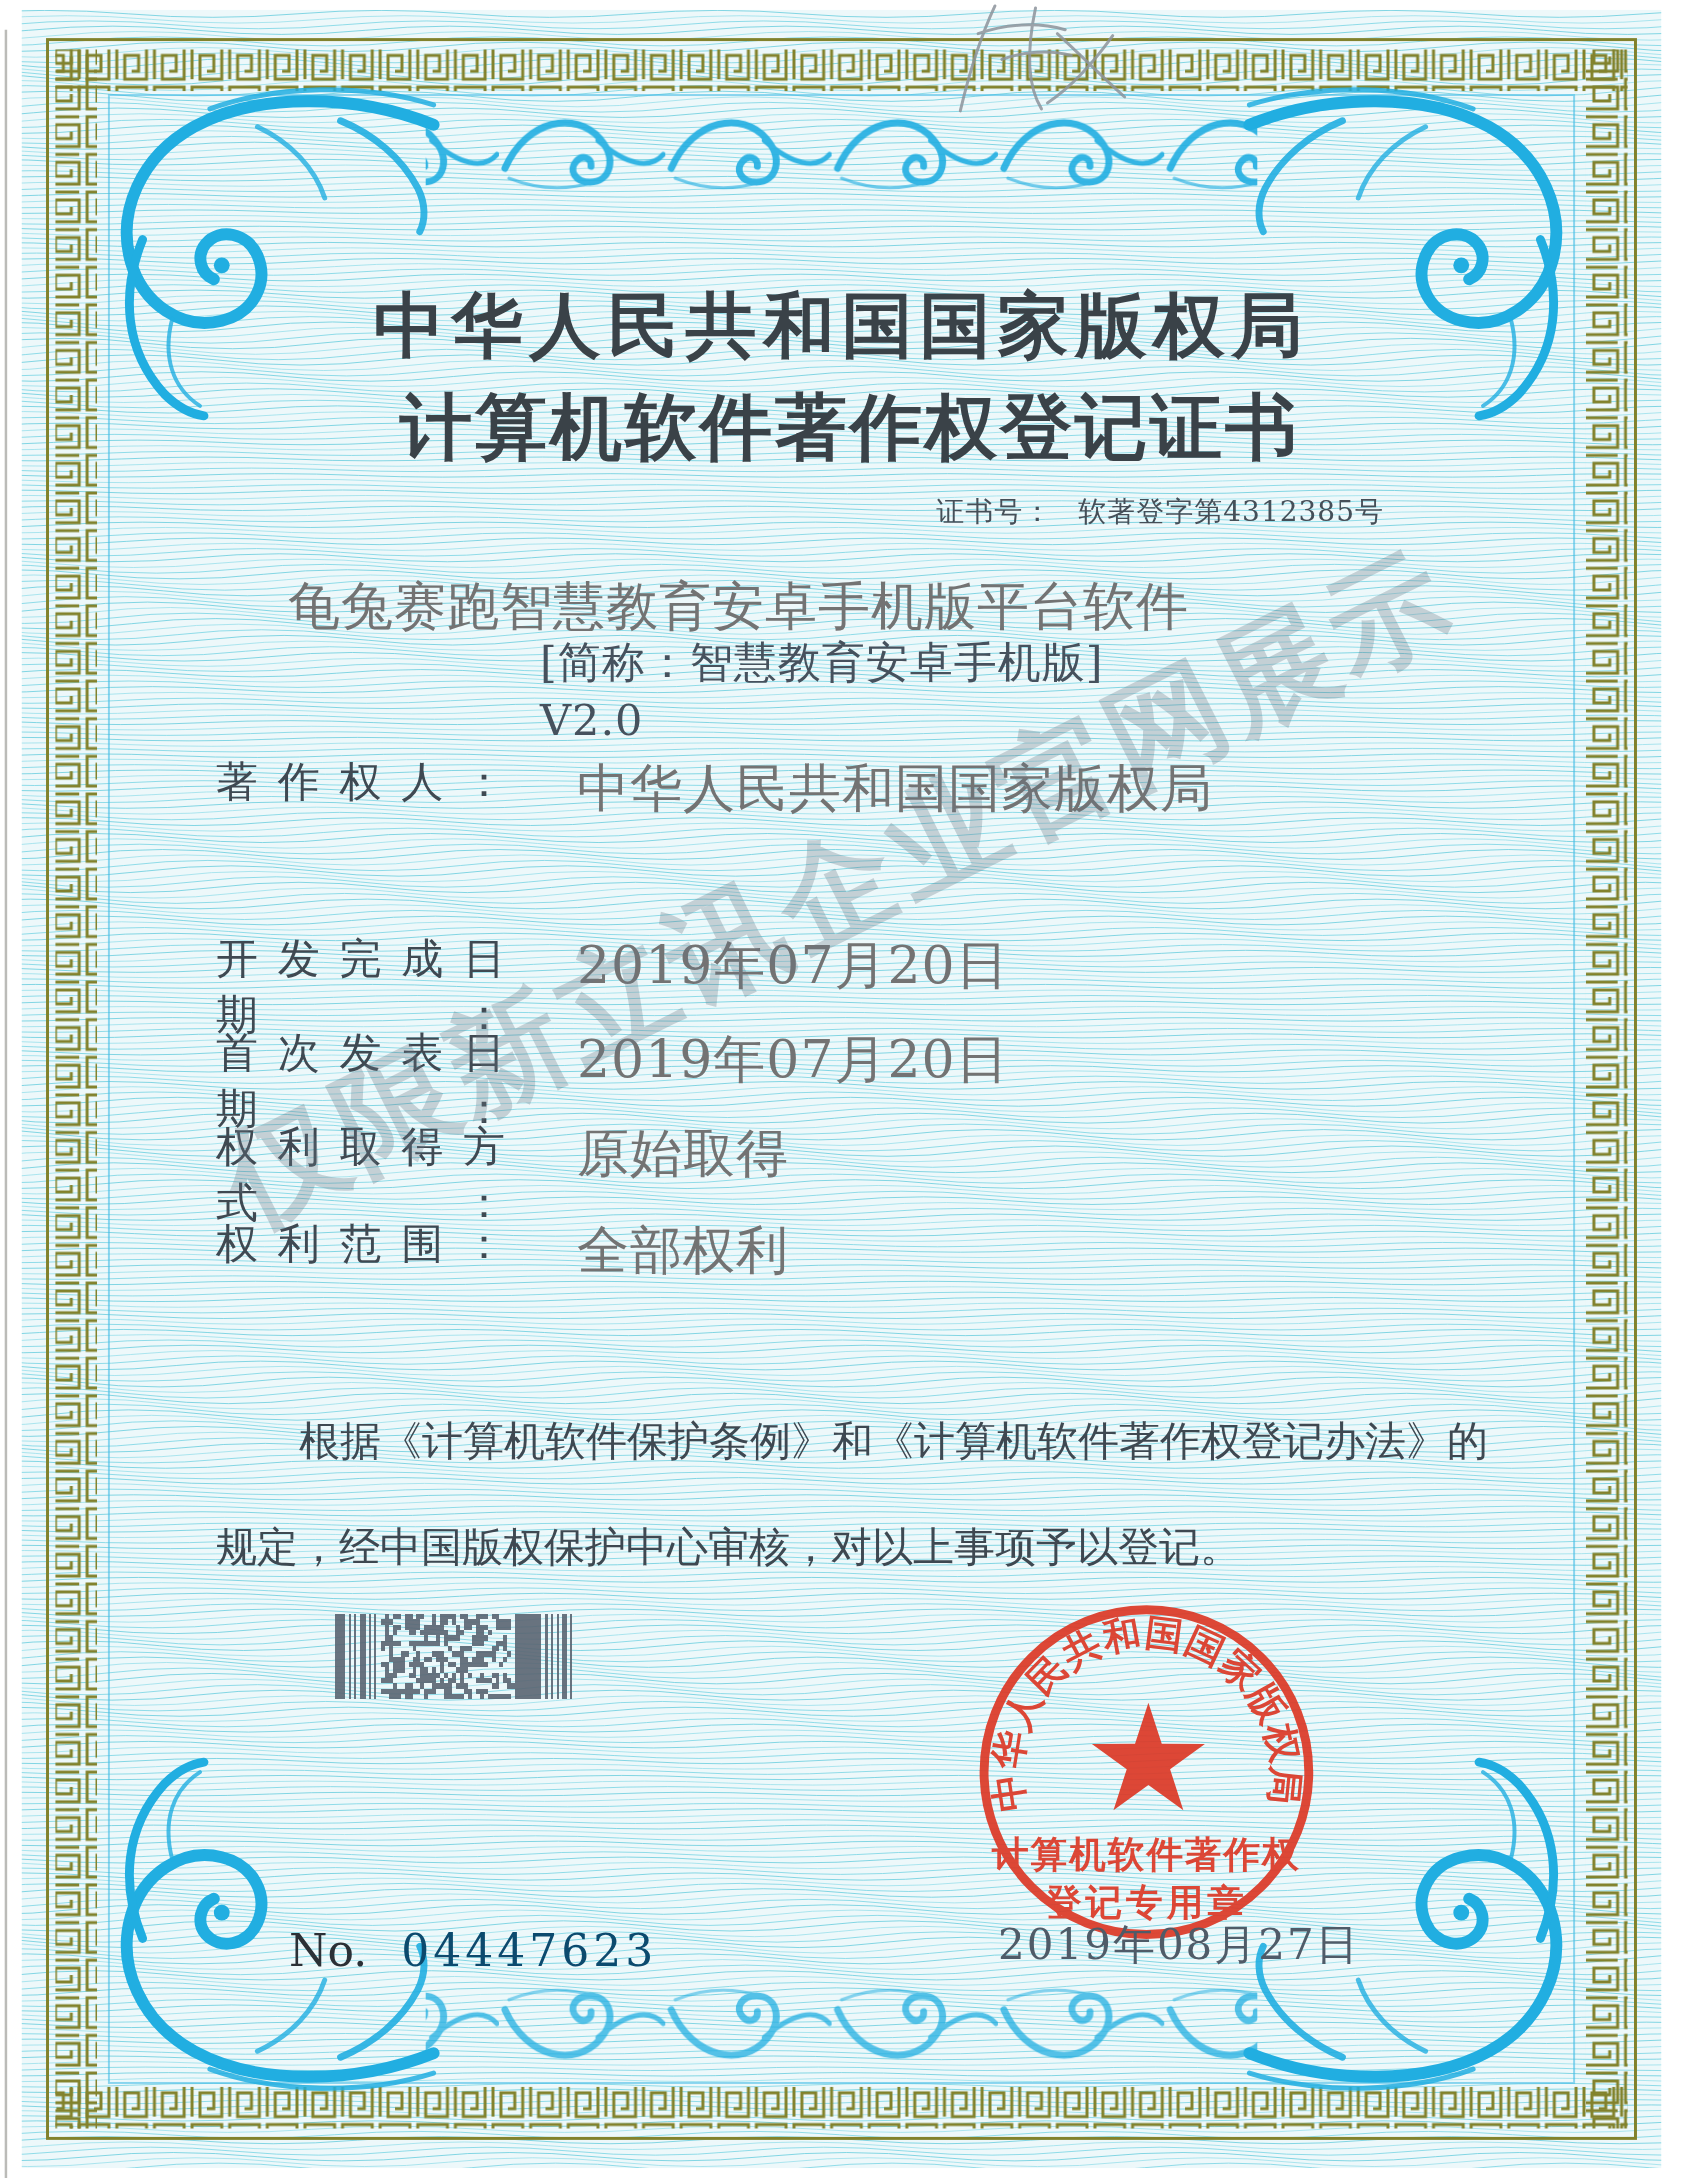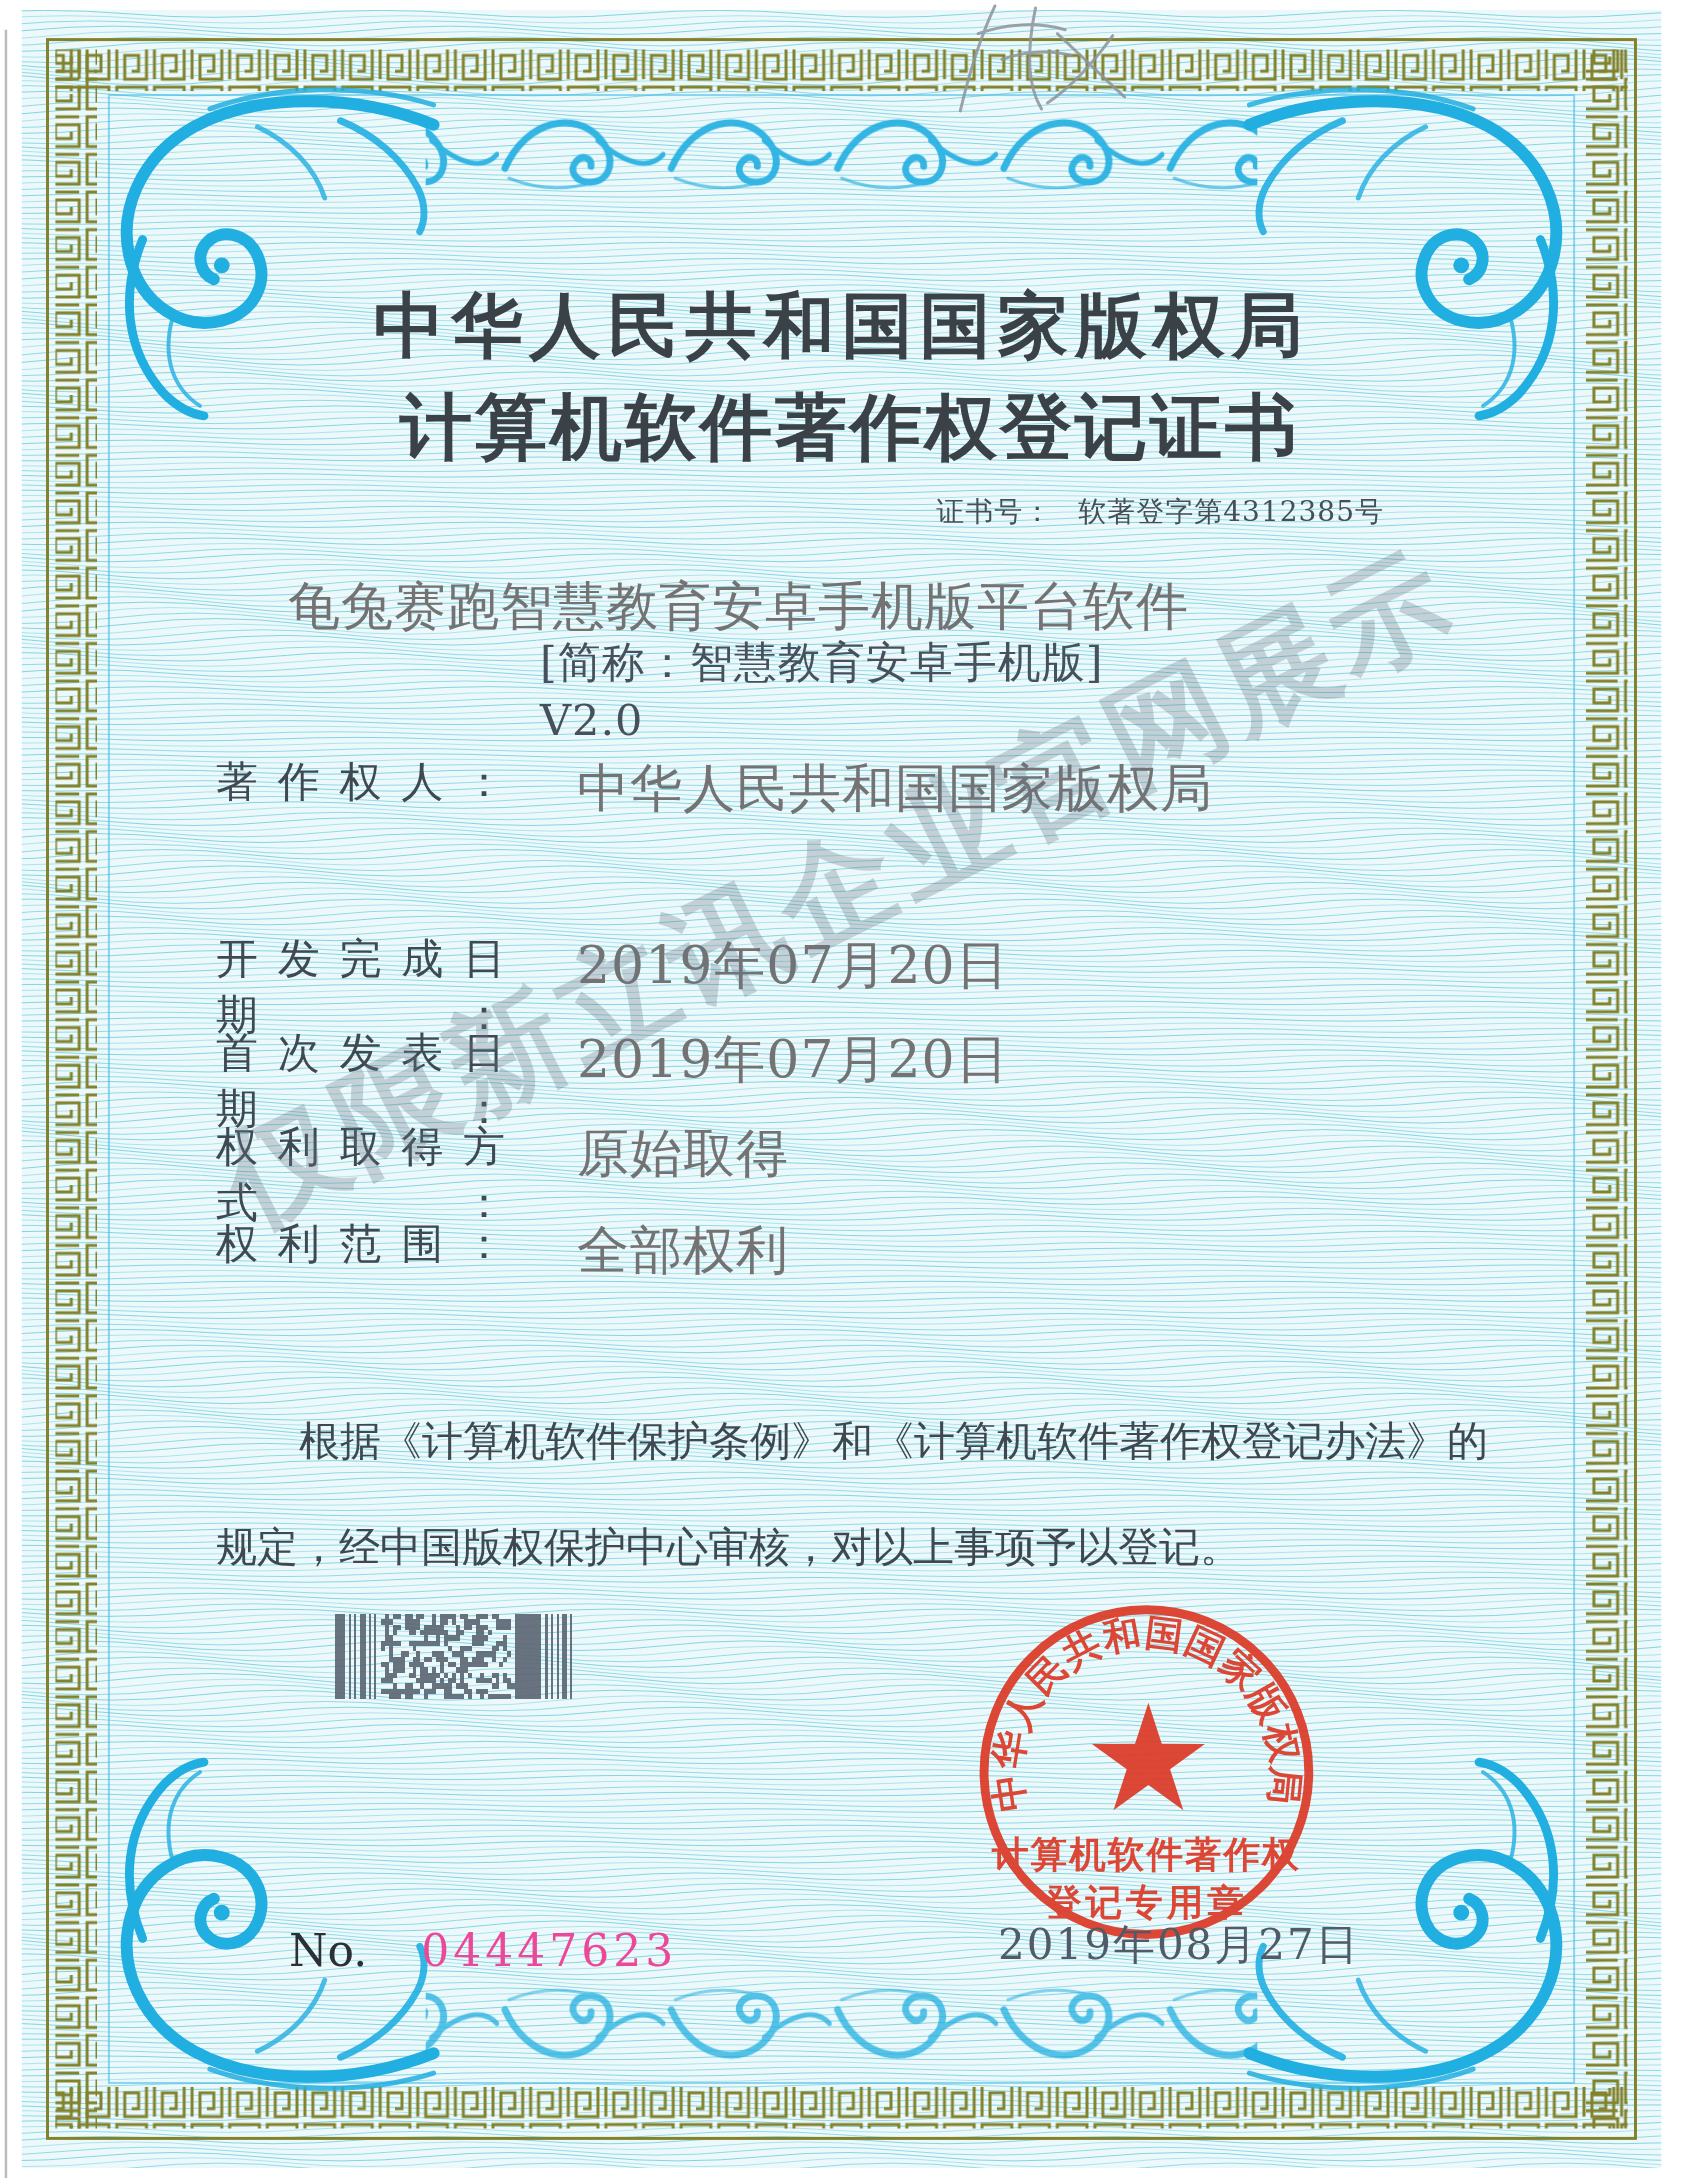--- a/index.html
+++ b/index.html
@@ -17,21 +17,21 @@
   .certno{top:493px;right:299px;display:flex;gap:26px;font-size:28px;color:#454f58;
           letter-spacing:1px;z-index:4;align-items:center;}
   .row{left:216px;display:flex;align-items:flex-start;z-index:4;color:#3f4952;}
   .flabel{width:289px;font-size:42px;text-align:justify;text-align-last:justify;color:#3f4952;}
   .fvalue{margin-left:72px;font-size:52px;letter-spacing:1px;color:#737373;white-space:nowrap;}
   .vonly{left:540px;font-size:43px;letter-spacing:1px;color:#46515d;z-index:4;}
   .para{left:216px;width:1287px;font-size:41px;color:#3e4851;z-index:4;white-space:nowrap;}
   .indent{text-indent:83px;}
   .serial{left:289px;top:1925px;display:flex;gap:34px;font-size:44px;z-index:5;}
   .serial .no{color:#2b3036;}
-  .serial .num{color:#ec4899;letter-spacing:4px;margin-left:20px;}
+  .serial .num{color:#0c4a6e;letter-spacing:4px;}
   .issue-date{left:998px;top:1917px;font-size:42px;letter-spacing:2px;color:#4f5b68;z-index:6;}
   .watermark{left:233px;top:1124px;height:131px;line-height:131px;font-size:117px;
              letter-spacing:6px;font-weight:600;color:rgba(104,115,128,0.30);
              transform:rotate(-26.5deg);transform-origin:0 50%;white-space:nowrap;z-index:5;}
 </style>
 </head>
 <body>
 
 <div id="page">
 

